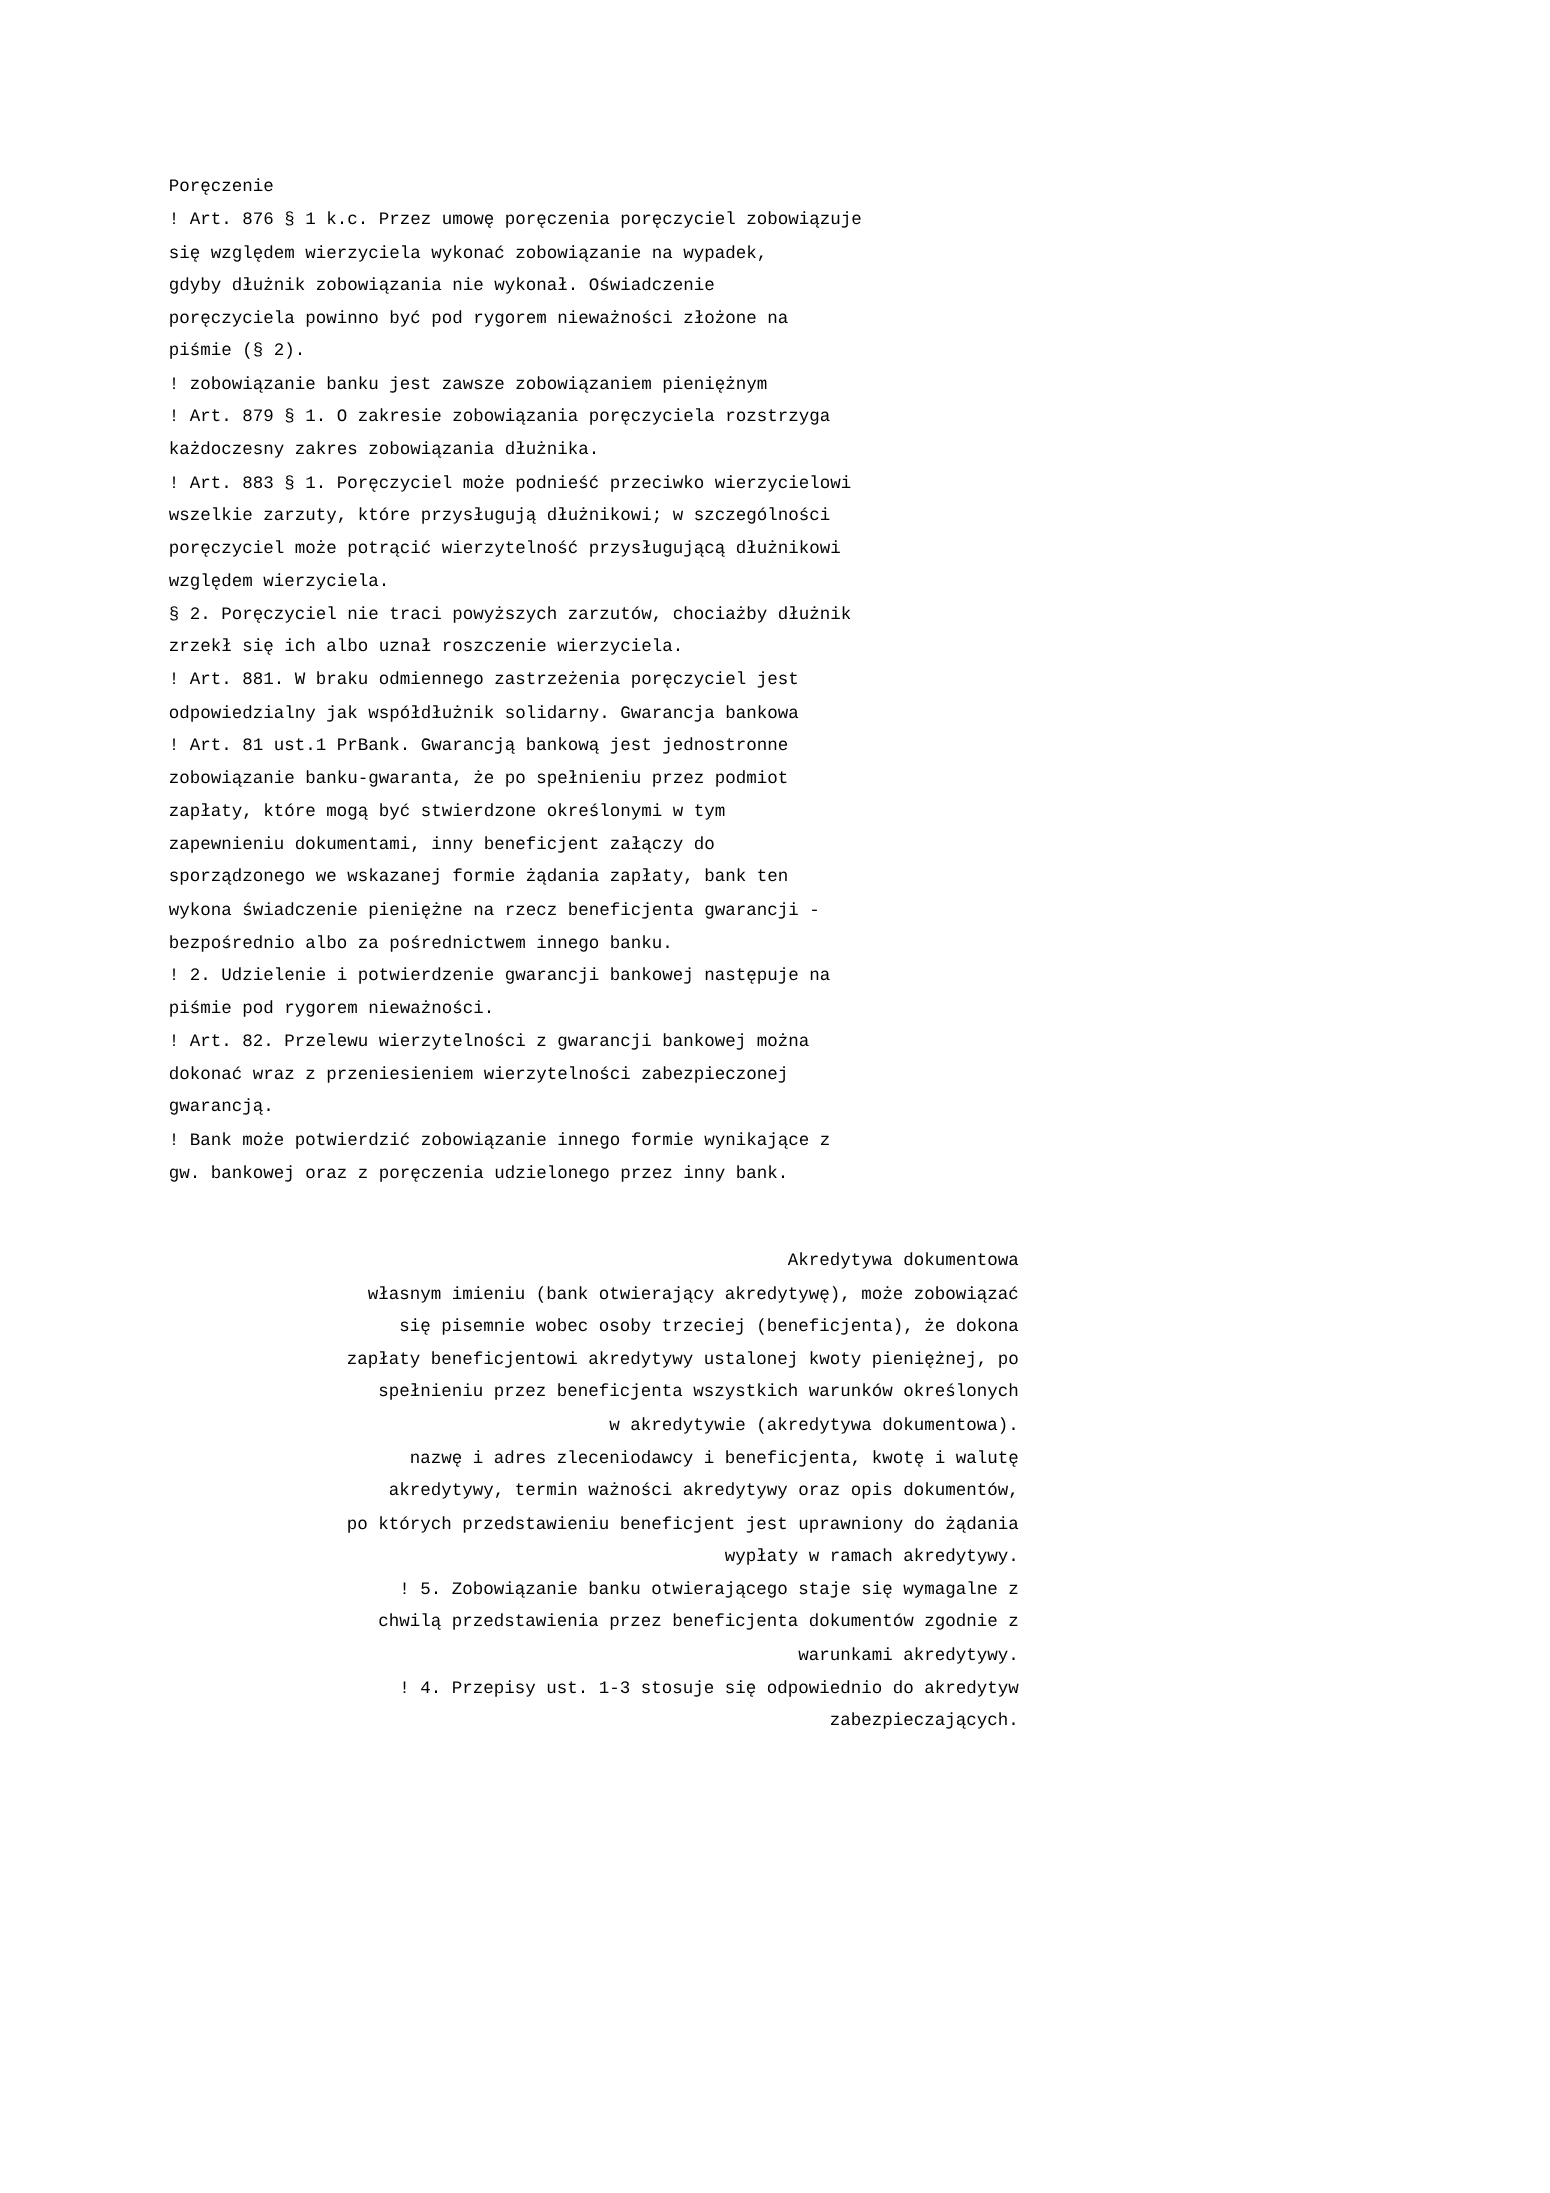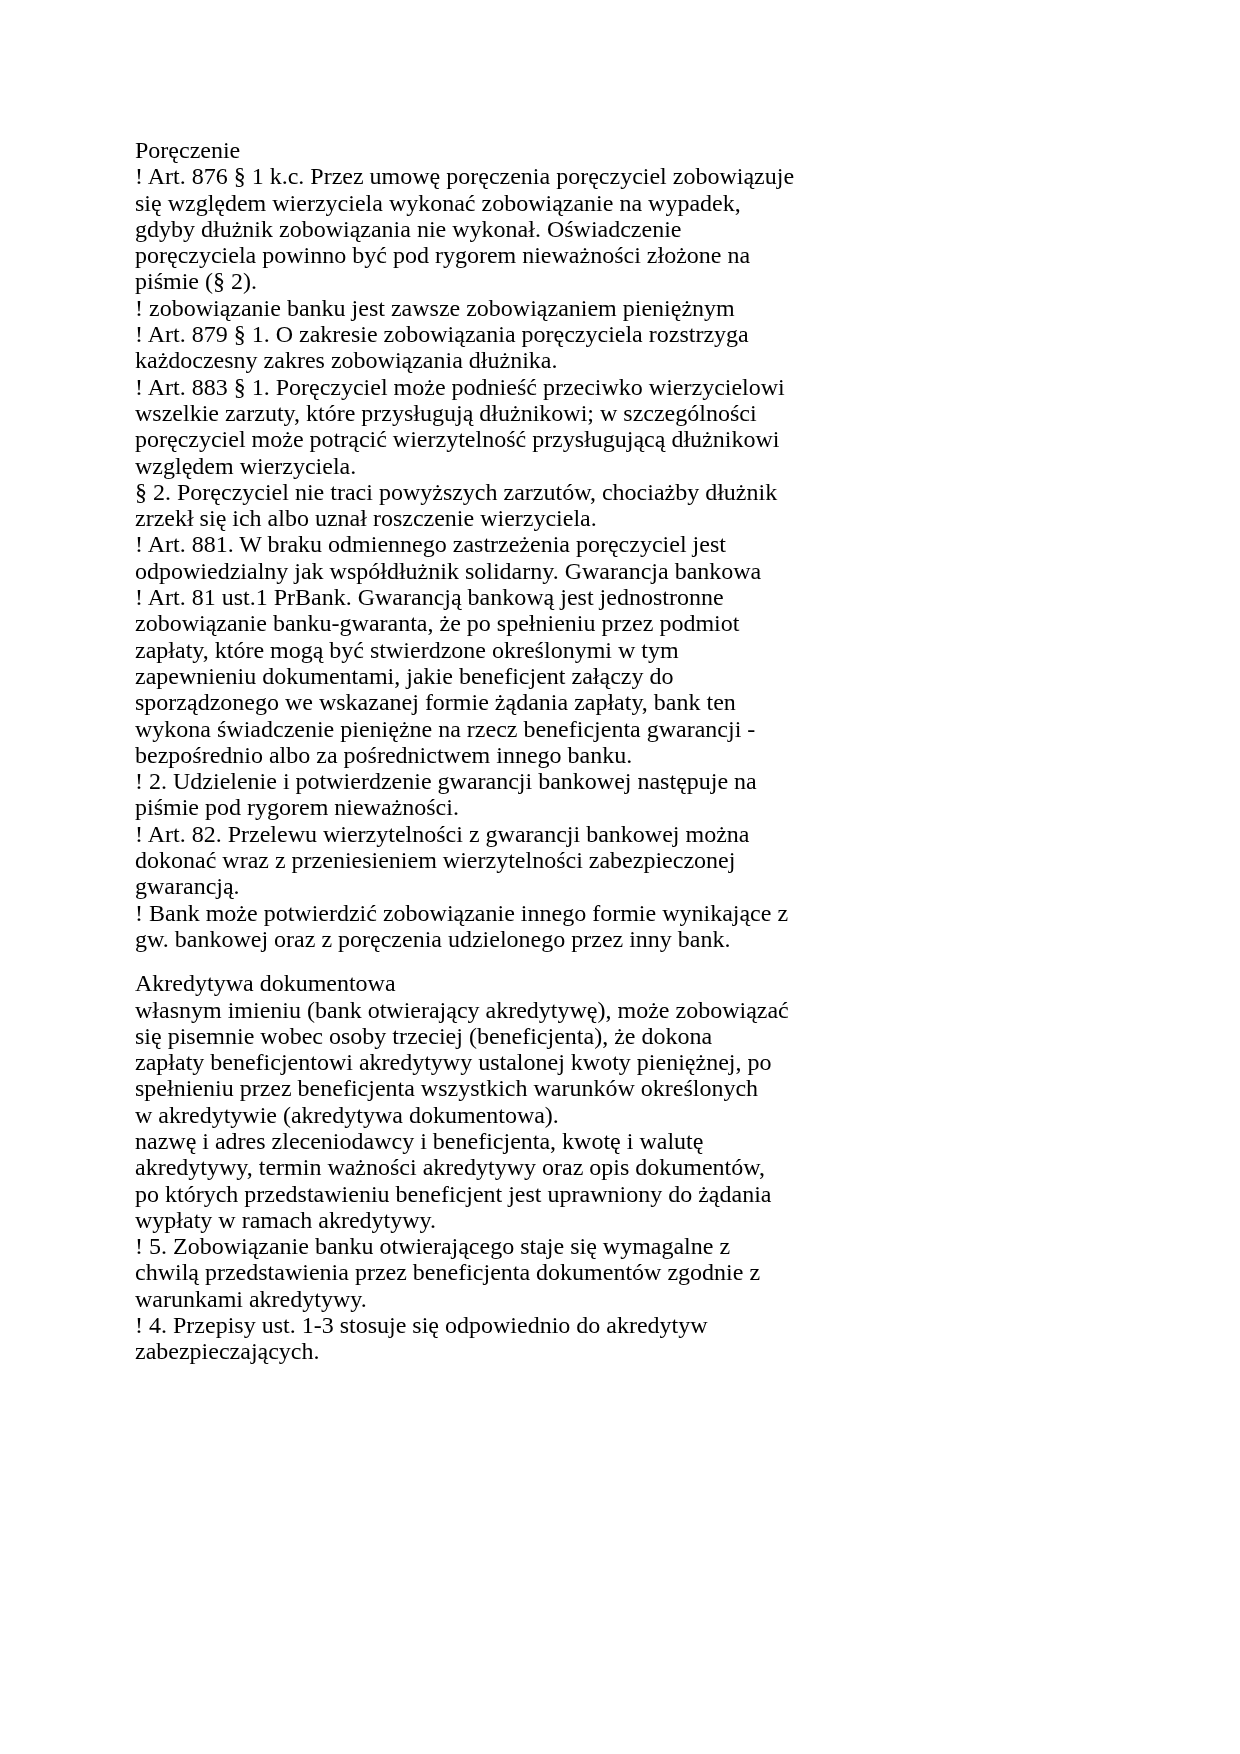--- a/index.html
+++ b/index.html
@@ -16,26 +16,28 @@
     overflow: hidden;
   }
   .page-content {
     position: absolute;
     left: 135px;
     top: 137px;
     width: 680px;
   }
   .section { }
   .section + .section {
-    margin-top: 18px; 
+    margin-top: 44px; 
+    text-align: right;
   }
   .line {
-    font-size: 24px;
+    font-size: 14px;
     line-height: 26.3px;
     white-space: nowrap;
+    font-family: Liberation Mono, monospace;
   }
 </style>
 </head>
 <body>
 
 <div class="page-content" id="content">
     <div class="section">
       <div class="line">Poręczenie</div>
       <div class="line">! Art. 876 § 1 k.c. Przez umowę poręczenia poręczyciel zobowiązuje</div>
       <div class="line">się względem wierzyciela wykonać zobowiązanie na wypadek,</div>
@@ -49,21 +51,21 @@
       <div class="line">wszelkie zarzuty, które przysługują dłużnikowi; w szczególności</div>
       <div class="line">poręczyciel może potrącić wierzytelność przysługującą dłużnikowi</div>
       <div class="line">względem wierzyciela.</div>
       <div class="line">§ 2. Poręczyciel nie traci powyższych zarzutów, chociażby dłużnik</div>
       <div class="line">zrzekł się ich albo uznał roszczenie wierzyciela.</div>
       <div class="line">! Art. 881. W braku odmiennego zastrzeżenia poręczyciel jest</div>
       <div class="line">odpowiedzialny jak współdłużnik solidarny. Gwarancja bankowa</div>
       <div class="line">! Art. 81 ust.1 PrBank. Gwarancją bankową jest jednostronne</div>
       <div class="line">zobowiązanie banku-gwaranta, że po spełnieniu przez podmiot</div>
       <div class="line">zapłaty, które mogą być stwierdzone określonymi w tym</div>
-      <div class="line">zapewnieniu dokumentami, jakie beneficjent załączy do</div>
+      <div class="line">zapewnieniu dokumentami, inny beneficjent załączy do</div>
       <div class="line">sporządzonego we wskazanej formie żądania zapłaty, bank ten</div>
       <div class="line">wykona świadczenie pieniężne na rzecz beneficjenta gwarancji -</div>
       <div class="line">bezpośrednio albo za pośrednictwem innego banku.</div>
       <div class="line">! 2. Udzielenie i potwierdzenie gwarancji bankowej następuje na</div>
       <div class="line">piśmie pod rygorem nieważności.</div>
       <div class="line">! Art. 82. Przelewu wierzytelności z gwarancji bankowej można</div>
       <div class="line">dokonać wraz z przeniesieniem wierzytelności zabezpieczonej</div>
       <div class="line">gwarancją.</div>
       <div class="line">! Bank może potwierdzić zobowiązanie innego formie wynikające z</div>
       <div class="line">gw. bankowej oraz z poręczenia udzielonego przez inny bank.</div>

